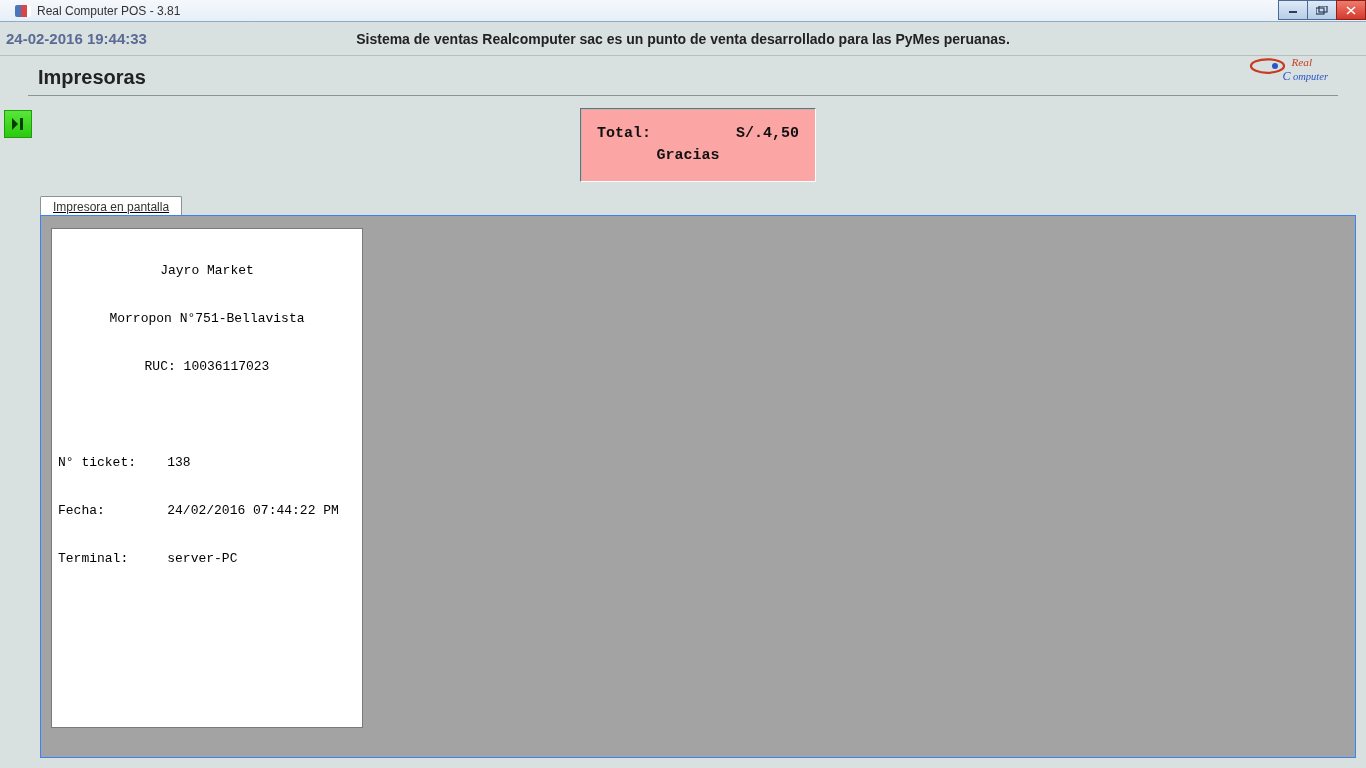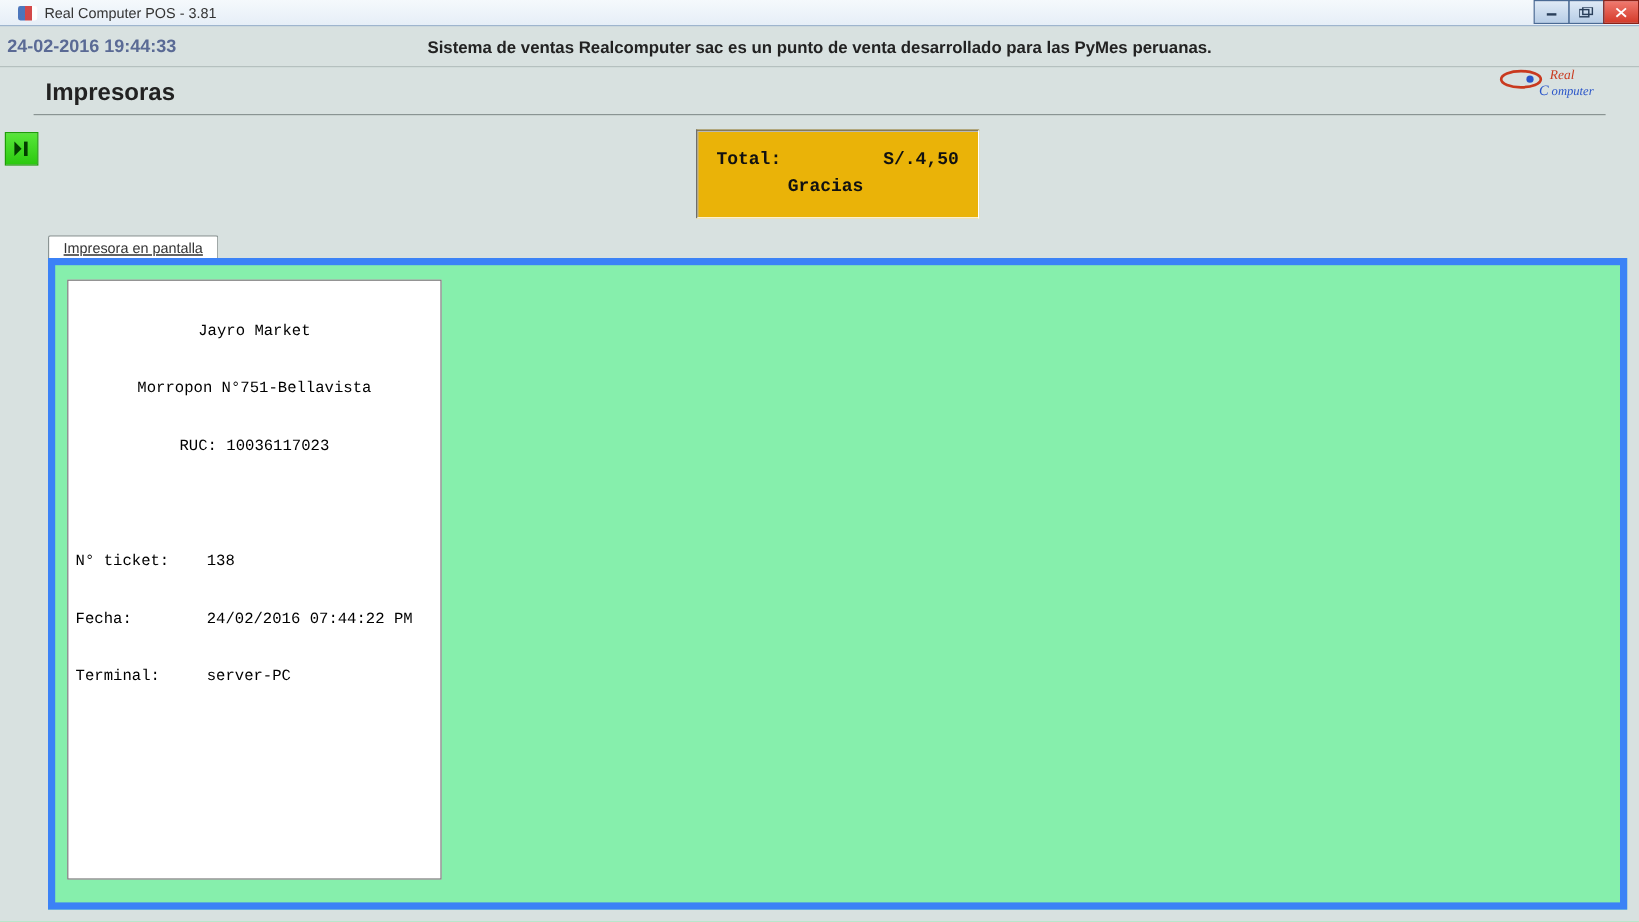--- a/index.html
+++ b/index.html
@@ -103,21 +103,21 @@
     border: 1px solid #1e9e08;
     display:flex; align-items:center; justify-content:center;
   }
   .play-btn svg { display:block; }
 
   
   .summary-box {
     position: absolute;
     left: 580px; top: 108px;
     width: 236px; height: 74px;
-    background: #eab308;
+    background: #fca5a5;
     border-top: 1px solid #6e6e6e;
     border-left: 1px solid #6e6e6e;
     border-right: 1px solid #fff;
     border-bottom: 1px solid #fff;
     box-shadow: inset 1px 1px 0 #b8b8b8;
     font-family: "Courier New", monospace;
     font-weight: bold;
     color: #111;
     padding: 14px 16px 0 16px;
     font-size: 15px;
@@ -138,22 +138,22 @@
     border-bottom: none;
     background: #fff;
     padding: 3px 12px 3px 12px;
     font-size: 12px;
     color: #333;
     border-radius: 2px 2px 0 0;
   }
   .tab-panel {
     position: absolute;
     left: 40px; right: 10px; top: 215px; bottom: 10px;
-    border: 6px solid #3b82f6;
-    background: #86efac;
+    border: 1px solid #3b82f6;
+    background: #a3a3a3;
     text-decoration: underline;
   }
 
   
   .receipt {
     position: absolute;
     left: 10px; top: 12px;
     width: 312px; height: 500px;
     background: #fff;
     border: 1px solid #7a7a7a;

